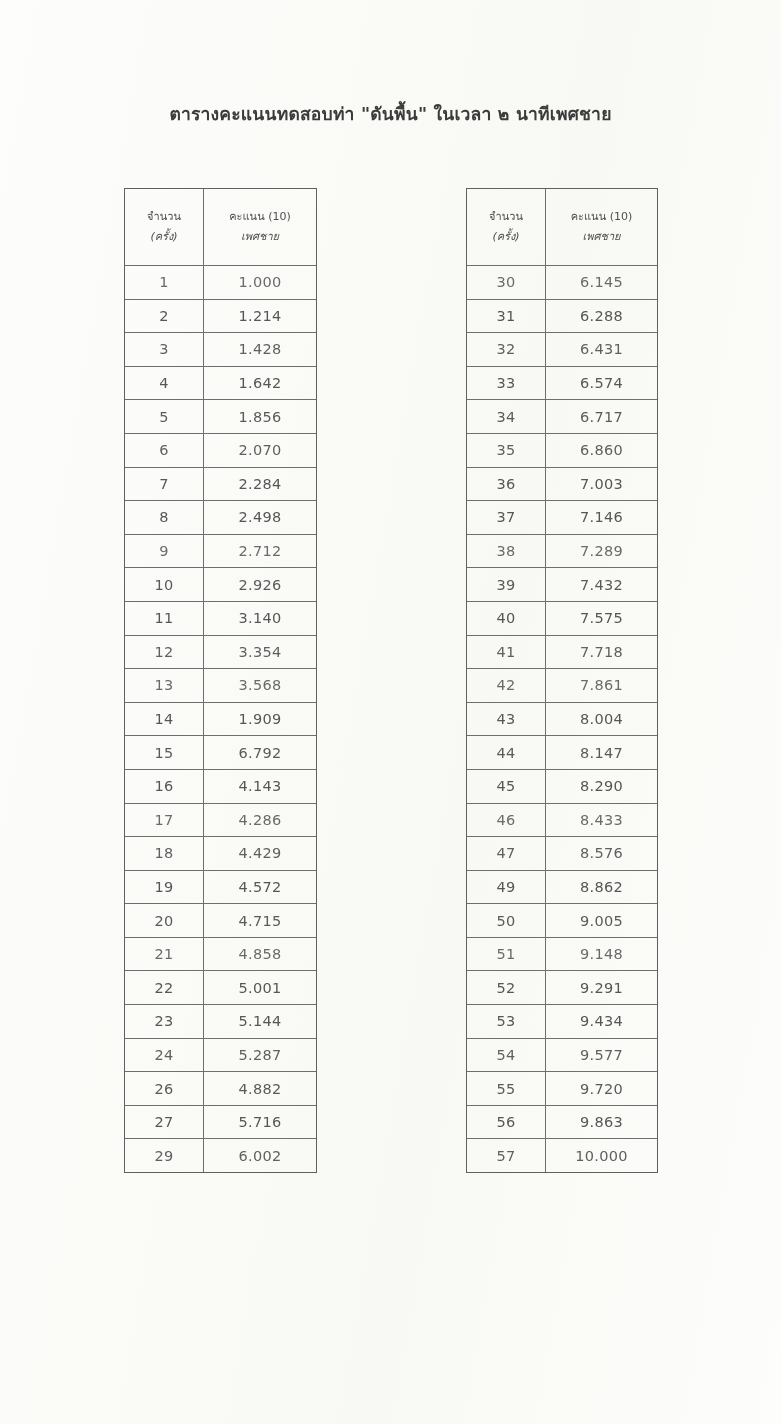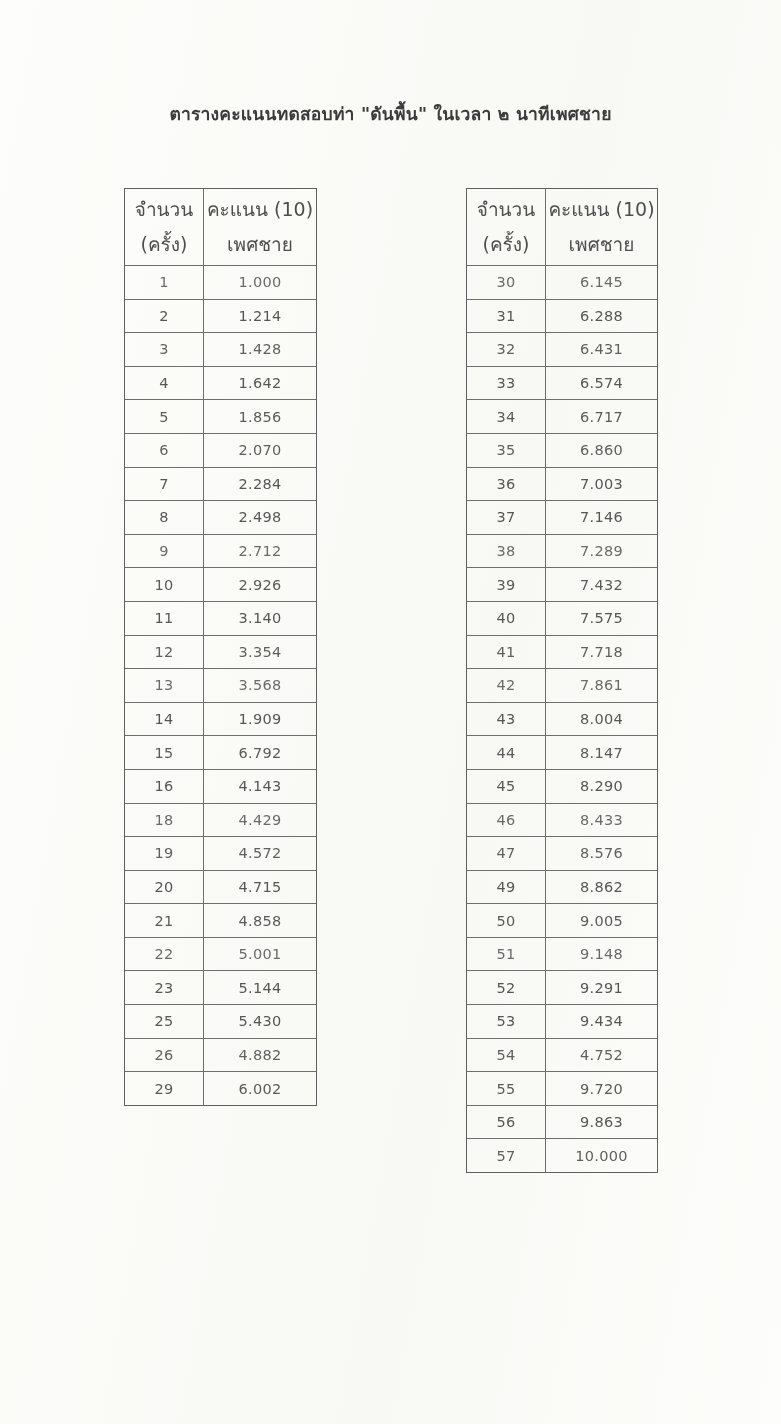--- a/index.html
+++ b/index.html
@@ -56,26 +56,26 @@
   .tbl th, .tbl td {
     border: 1px solid #6e6e6e;
     text-align: center;
     color: #565656;
     font-weight: normal;
     padding: 0;
   }
 
   .tbl th {
     height: 76px;
-    font-size: 19px;
+    font-size: 11px;
     line-height: 1.85;
     color: #4e4e4e;
     vertical-align: middle;
   }
-  .tbl th .l2 { display: block; }
+  .tbl th .l2 { display: block; font-style: italic; }
 
   .tbl td {
     height: 32.6px;
     font-size: 14.5px;
     vertical-align: middle;
     letter-spacing: 0.3px;
   }
 
   
   .tbl {
@@ -171,20 +171,24 @@
         </tr>
         <tr>
           <td>15</td>
           <td>6.792</td>
         </tr>
         <tr>
           <td>16</td>
           <td>4.143</td>
         </tr>
         <tr>
+          <td>17</td>
+          <td>4.286</td>
+        </tr>
+        <tr>
           <td>18</td>
           <td>4.429</td>
         </tr>
         <tr>
           <td>19</td>
           <td>4.572</td>
         </tr>
         <tr>
           <td>20</td>
           <td>4.715</td>
@@ -195,26 +199,30 @@
         </tr>
         <tr>
           <td>22</td>
           <td>5.001</td>
         </tr>
         <tr>
           <td>23</td>
           <td>5.144</td>
         </tr>
         <tr>
-          <td>25</td>
-          <td>5.430</td>
+          <td>24</td>
+          <td>5.287</td>
         </tr>
         <tr>
           <td>26</td>
           <td>4.882</td>
+        </tr>
+        <tr>
+          <td>27</td>
+          <td>5.716</td>
         </tr>
         <tr>
           <td>29</td>
           <td>6.002</td>
         </tr>
       </tbody>
   </table>
 
   <table class="tbl right">
     <colgroup>
@@ -321,21 +329,21 @@
         <tr>
           <td>52</td>
           <td>9.291</td>
         </tr>
         <tr>
           <td>53</td>
           <td>9.434</td>
         </tr>
         <tr>
           <td>54</td>
-          <td>4.752</td>
+          <td>9.577</td>
         </tr>
         <tr>
           <td>55</td>
           <td>9.720</td>
         </tr>
         <tr>
           <td>56</td>
           <td>9.863</td>
         </tr>
         <tr>

